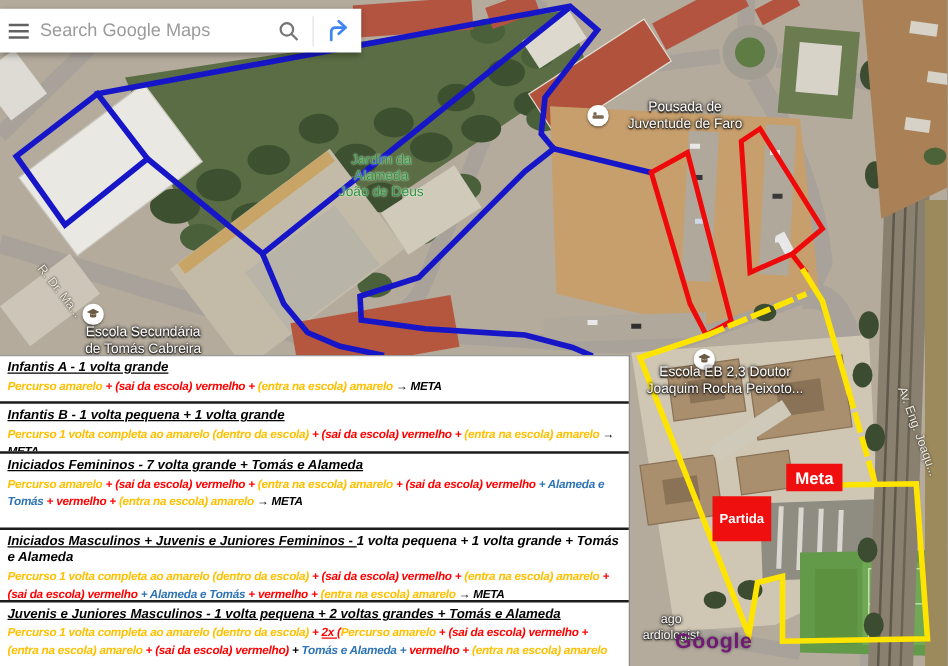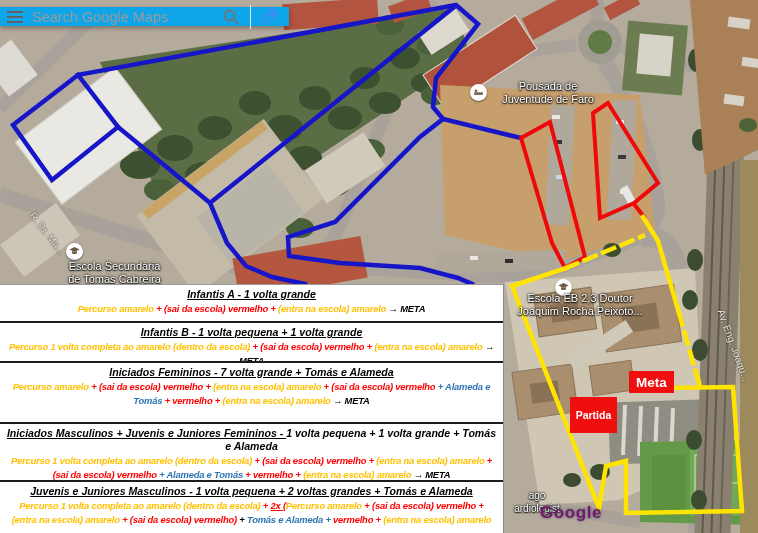--- a/index.html
+++ b/index.html
@@ -17,35 +17,35 @@
   .watermark{color:#701a75;font-size:17px;font-weight:700;letter-spacing:.6px;
         text-shadow:0 0 3px rgba(0,0,0,.45);}
   .poi-icon{position:absolute;width:17px;height:17px;border-radius:50%;background:#fff;
         box-shadow:0 1px 2px rgba(0,0,0,.5);display:flex;align-items:center;justify-content:center;z-index:10;}
   
   .marker{position:absolute;background:#ef0f0f;color:#fff;font-weight:700;
         display:flex;align-items:center;justify-content:center;z-index:15;}
   #partida{left:570px;top:397px;width:47px;height:36px;font-size:10.5px;}
   #meta{left:629px;top:371px;width:45px;height:22px;font-size:13.5px;}
   
-  .searchbar{position:absolute;left:0;top:7px;width:289px;height:19px;background:#0ea5e9;z-index:40;
+  .searchbar{position:absolute;left:0;top:7px;width:289px;height:35px;background:#ffffff;z-index:40;
         box-shadow:0 2px 5px rgba(0,0,0,.35);display:flex;align-items:center;justify-content:center;}
   .menu-btn{width:30px;height:33px;display:flex;flex-direction:column;justify-content:center;
         align-items:center;gap:3px;cursor:pointer;}
   .menu-btn div{width:16px;height:2px;background:#616161;}
   .search-input{flex:1;border:0;outline:0;font-size:14.5px;color:#333;background:transparent;
         font-family:"Liberation Sans",sans-serif;min-width:0;}
   .search-input::placeholder{color:#9b9b9b;}
   .icon-btn{width:38px;height:33px;display:flex;align-items:center;justify-content:center;cursor:pointer;}
   .divider{width:1px;height:24px;background:#e4e4e4;}
   
   .panel{position:absolute;left:0;top:284px;width:504px;height:249px;background:#fff;z-index:30;
         border-top:1px solid #9a9a9a;border-right:1px solid #8a8a8a;font-style:italic;font-weight:700;
         box-sizing:border-box;}
-  .section{box-sizing:border-box;border-bottom:2.5px solid #1c1c1c;padding:3px 6px 0;text-align:center;overflow:hidden;}
+  .section{box-sizing:border-box;border-bottom:2.5px solid #1c1c1c;padding:3px 6px 0;overflow:hidden;}
   .s1{height:38px}.s2{height:40px}.s3{height:61px}.s4{height:58px}.s5{height:43px;border-bottom:none}
   .heading{font-size:10.6px;color:#000;line-height:13px;margin-bottom:1px;}
   .bodyline{font-size:9.4px;line-height:13.5px;letter-spacing:-0.2px;}
   .run-y{color:#FFC000}.run-r{color:#FF0000}.run-b{color:#2E74B5}.run-k{color:#000}
   .u{text-decoration:underline}
 </style>
 </head>
 <body>
 
 <div id="app">
@@ -208,20 +208,25 @@
     </g>
     <g stroke="#ffe400" stroke-width="4.5" fill="none" stroke-linejoin="miter" stroke-linecap="square">
       <path d="M566,268 L512,286 L599,508 L606,466 L626,461 L626,513 L742,511 L733,387 L668,388"></path>
       <path d="M566,268 L643,236" stroke-dasharray="12 8"></path>
       <path d="M643,217 L658,241 L679,313"></path>
       <path d="M679,313 L698,380" stroke-dasharray="12 8"></path>
       <path d="M698,378 L700,387"></path>
     </g>
   </svg>
 
+  <div class="lbl park" style="left:265px;top:122px;width:80px;">
+    <div>Jardim da</div>
+    <div>Alameda</div>
+    <div>João de Deus</div>
+  </div>
 
   <div class="poi-icon" style="left:470px;top:84px;">
     <svg width="11" height="11" viewBox="0 0 11 11">
       <circle cx="3" cy="4" r="1.4" fill="#7d6a55"></circle>
       <rect x="1" y="5.2" width="9" height="2.8" rx="1" fill="#7d6a55"></rect>
     </svg>
   </div>
   <div class="lbl poi" style="left:492px;top:80px;width:112px;text-align:center;">
     <div>Pousada de</div>
     <div>Juventude de Faro</div>

